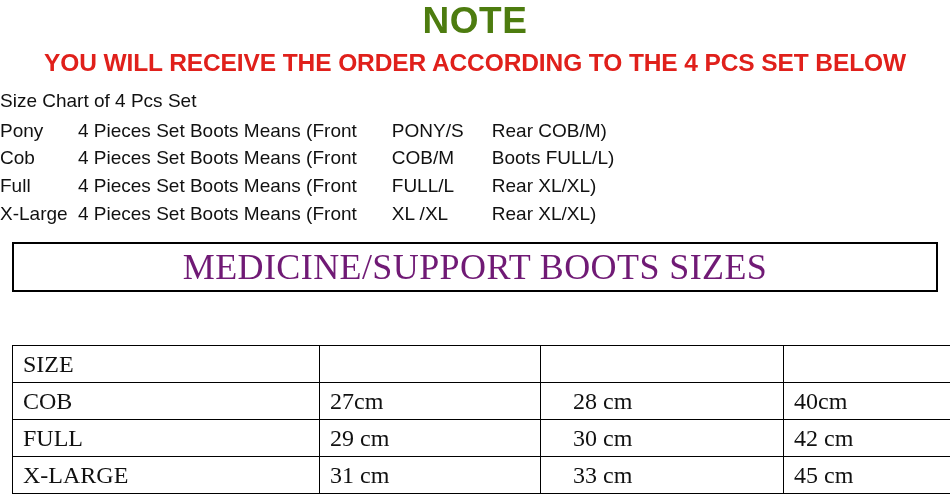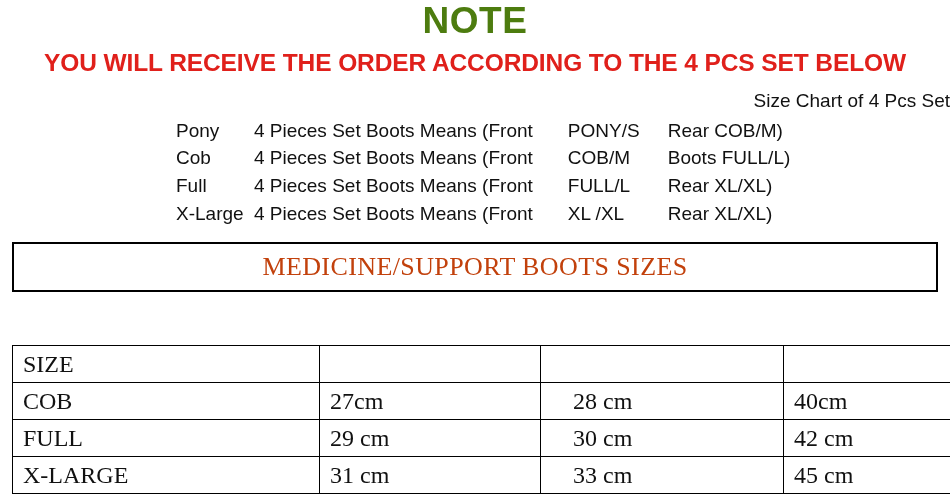--- a/index.html
+++ b/index.html
@@ -33,28 +33,27 @@
     text-align: center;
     color: #e0201b;
     font-weight: bold;
     font-size: 24.5px;
     letter-spacing: -0.1px;
     line-height: 1.0;
     margin-top: 12px;
     white-space: nowrap;
   }
   .chart-heading {
-    text-align: right;
+    text-align: left;
     font-size: 19px;
     margin-top: 14px;
     color: #111;
   }
   .set-list {
     margin-top: 5px;
-    padding-left: 176px;
     font-size: 19px;
     color: #111;
   }
   .set-row {
     display: flex;
     align-items: baseline;
     line-height: 1.47;
     white-space: nowrap;
   }
   .set-label {
@@ -78,23 +77,23 @@
   .banner {
     margin: 14px 12px 0 12px;
     border: 2px solid #000;
     height: 46px;
     display: flex;
     align-items: center;
     justify-content: center;
   }
   .banner-text {
     font-family: "Liberation Serif", serif;
-    font-size: 26px;
+    font-size: 36px;
     letter-spacing: 0.4px;
-    color: #c2410c;
+    color: #701a75;
   }
   .size-table {
     position: absolute;
     left: 12px;
     top: 343px;
     width: 926px;
     border-collapse: collapse;
     table-layout: fixed;
     font-family: "Liberation Serif", serif;
   }

